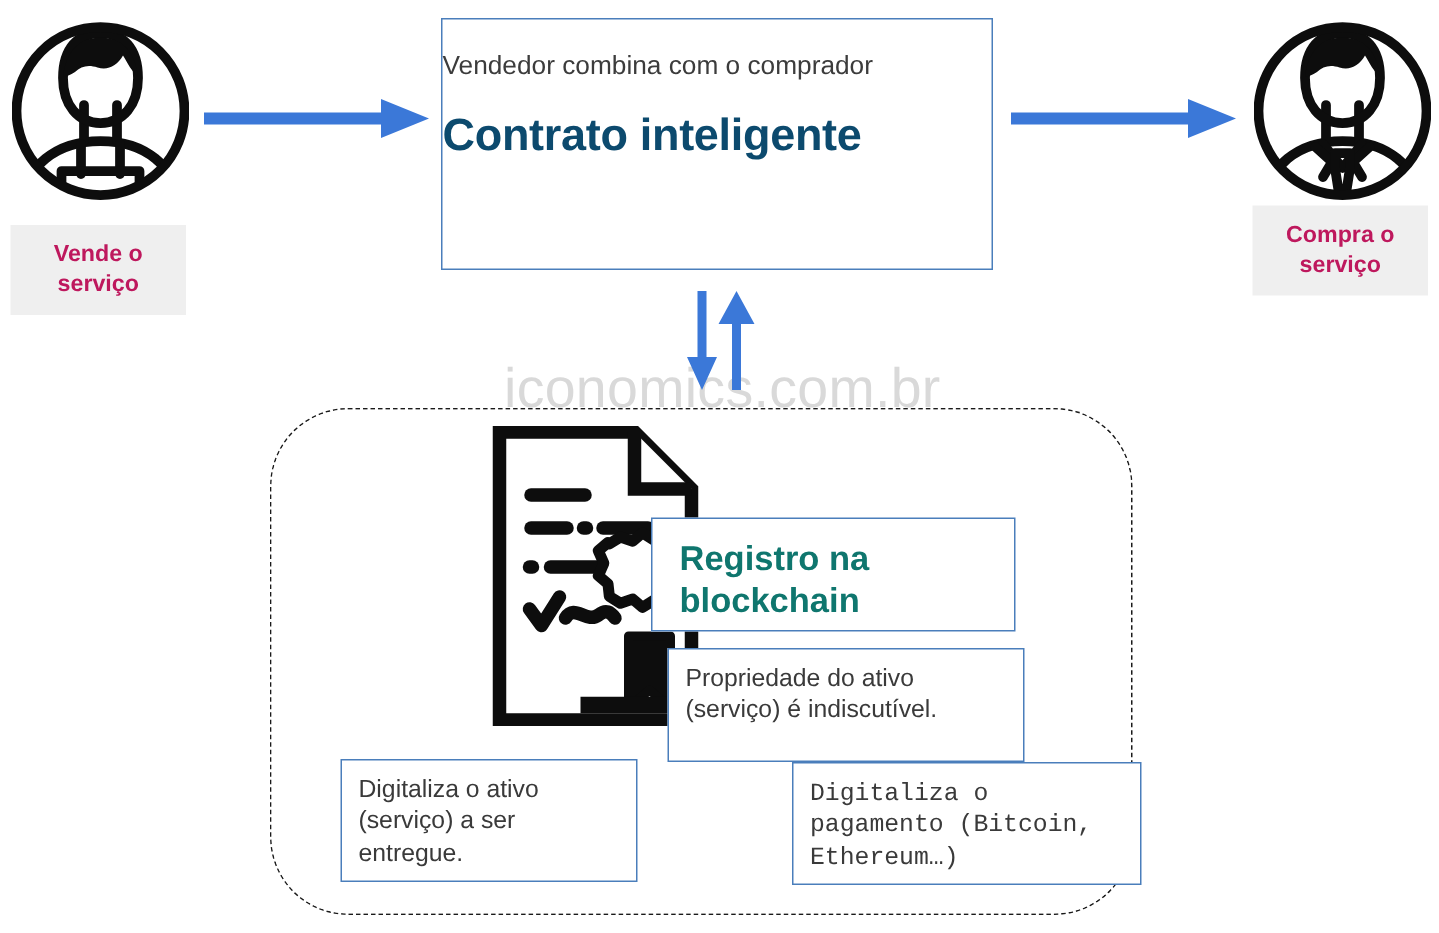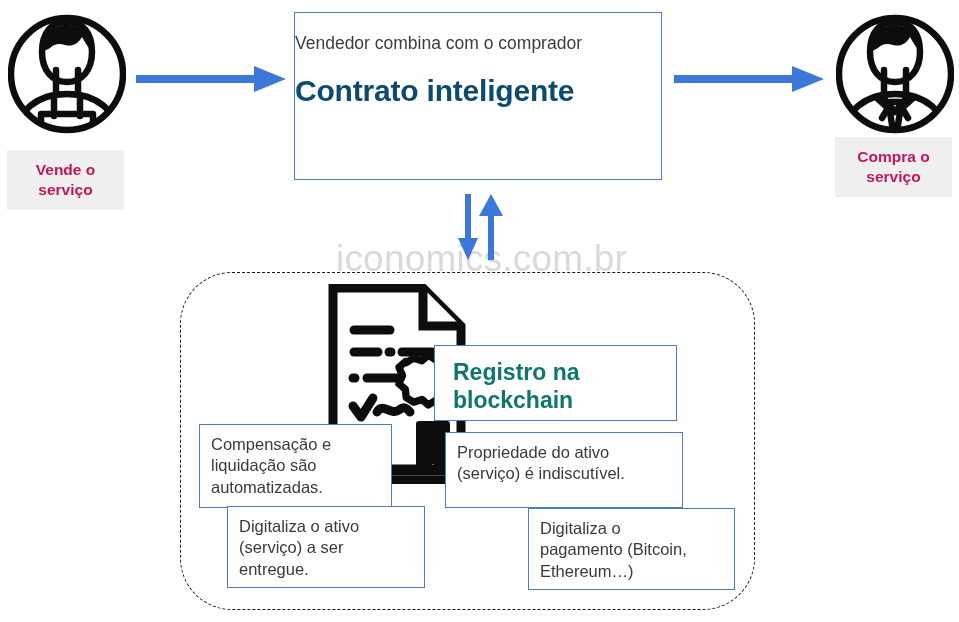--- a/index.html
+++ b/index.html
@@ -248,28 +248,25 @@
 
       <path d="M92 140 L92 188 L106 176 L120 188 L120 140 Z" fill="#0d0d0d" stroke="#0d0d0d" stroke-width="6" stroke-linejoin="round"></path>
 
       <path d="M60 186 L134 186" stroke="#0d0d0d" stroke-width="11"></path>
     </svg>
   </div>
 
   <div class="abs callout strong z-box2" style="left:434px; top:345px; width:243px; height:76px;">Registro na
 blockchain</div>
 
-  <div class="abs callout z-box2" style="left:199px; top:424px; width:193px; height:84px;">Compensação e
-liquidação são
-automatizadas.</div>
 
   <div class="abs callout z-box2" style="left:445px; top:432px; width:238px; height:76px;">Propriedade do ativo
 (serviço) é indiscutível.</div>
 
   <div class="abs callout z-box2" style="left:227px; top:506px; width:198px; height:82px;">Digitaliza o ativo
 (serviço) a ser
 entregue.</div>
 
-  <div class="abs callout z-box2" style="left:528px; top:508px; width:207px; height:82px;">Digitaliza o
+  <div class="abs callout z-box2" style="left:528px; top:508px; width:233px; height:82px;font-family:Liberation Mono, monospace;">Digitaliza o
 pagamento (Bitcoin,
 Ethereum…)</div>
 
 </div>
 
 </body></html>

